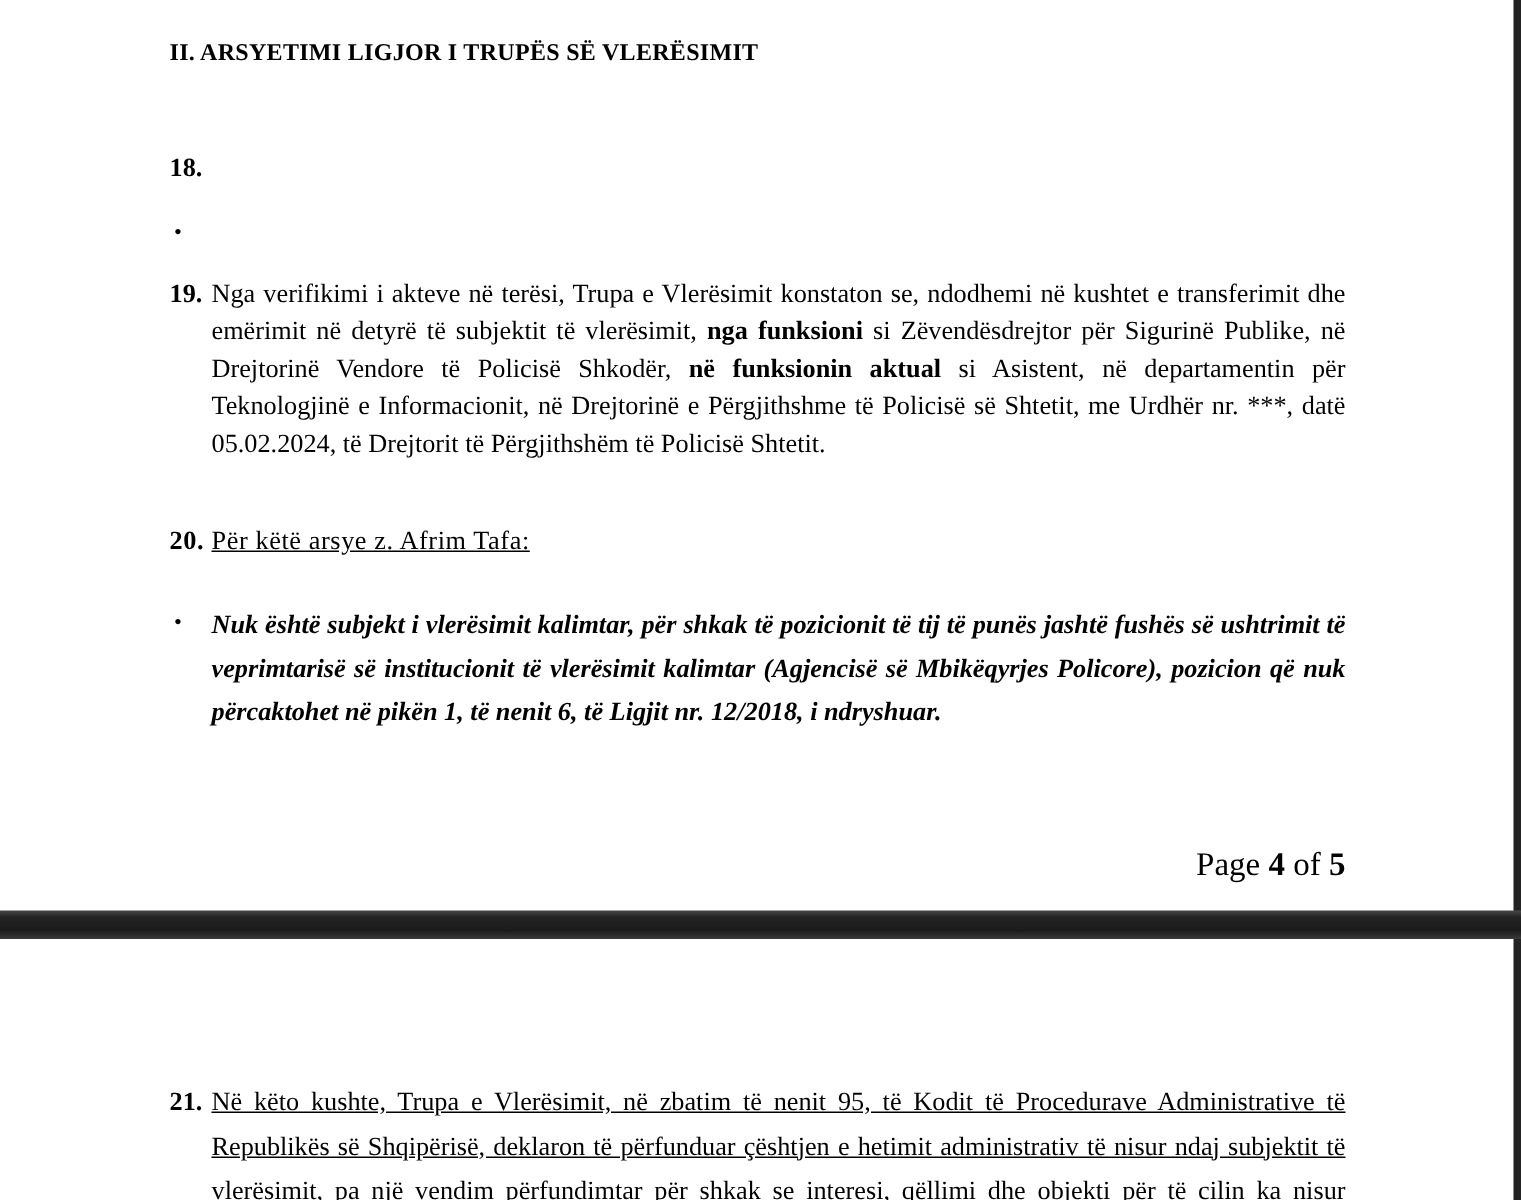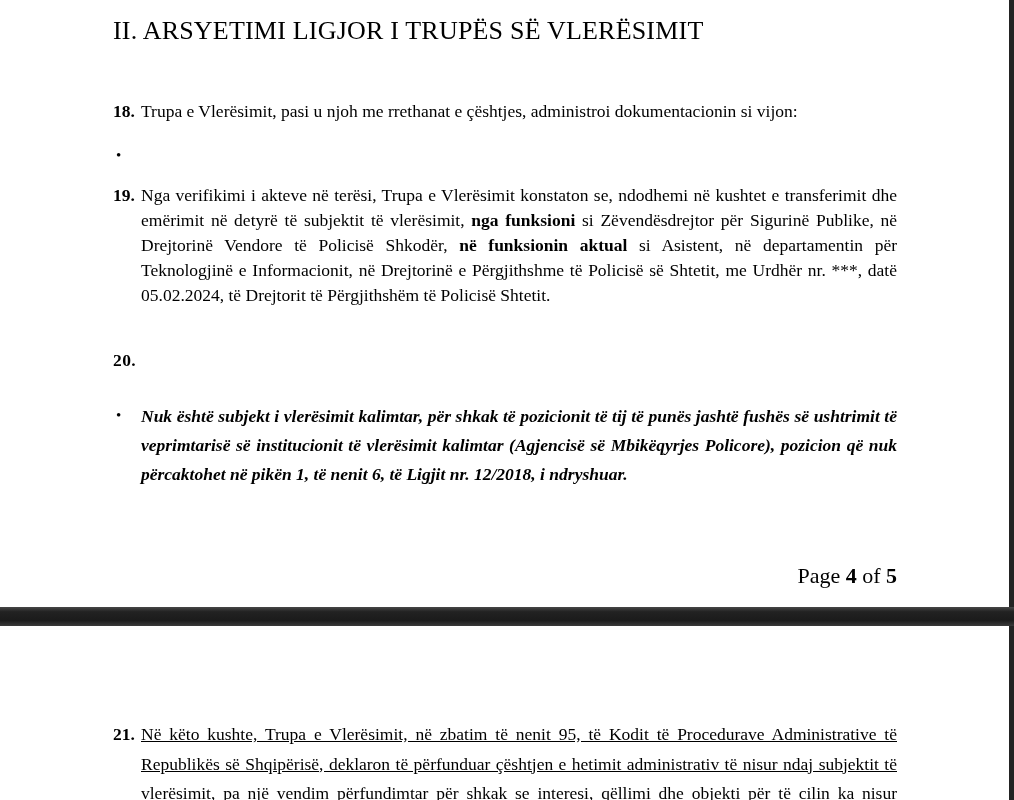--- a/index.html
+++ b/index.html
@@ -15,23 +15,23 @@
     color: #000000;
     font-family: "Liberation Serif", serif;
     font-size: 17.5px;
   }
   .abs { position: absolute; }
   .textcol {
     left: 113px;
     width: 784px;
   }
   .heading {
-    top: 16px;
-    font-size: 26px;
-    font-weight: normal;
+    top: 27px;
+    font-size: 16px;
+    font-weight: bold;
     letter-spacing: 0.2px;
     white-space: nowrap;
   }
   .para {
     line-height: 25px;
     margin-top: 41px;
   }
   .hang {
     padding-left: 28px;
     box-sizing: border-box;
@@ -84,34 +84,34 @@
 </style>
 </head>
 <body>
 
 <div>
 
   <div class="abs textcol heading">II. ARSYETIMI LIGJOR I TRUPËS SË VLERËSIMIT</div>
 
   <div class="abs textcol para hang" id="para18">
     <span class="pnum">18.</span>
-    <span>Trupa e Vlerësimit, pasi u njoh me rrethanat e çështjes, administroi dokumentacionin si vijon:</span>
   </div>
 
   <div class="abs textcol para hang" id="bullet1">
     <span class="bmark">•</span>
   </div>
 
   <div class="abs textcol para hang justify" id="para19">
     <span class="pnum">19.</span>
     <span><span>Nga verifikimi i akteve në terësi, Trupa e Vlerësimit konstaton se, ndodhemi në kushtet e transferimit dhe emërimit në detyrë të subjektit të vlerësimit, </span><span style="font-weight: bold;">nga funksioni</span><span> si Zëvendësdrejtor për Sigurinë Publike, në Drejtorinë Vendore të Policisë Shkodër, </span><span style="font-weight: bold;">në funksionin aktual</span><span> si Asistent, në departamentin për Teknologjinë e Informacionit, në Drejtorinë e Përgjithshme të Policisë së Shtetit, me Urdhër nr. ***, datë 05.02.2024, të Drejtorit të Përgjithshëm të Policisë Shtetit.</span></span>
   </div>
 
   <div class="abs textcol para hang" id="para20">
     <span class="pnum">20.</span>
+    <span>Për këtë arsye z. Afrim Tafa:</span>
   </div>
 
   <div class="abs textcol para hang justify" id="bullet2">
     <span class="bmark" style="font-style:normal;font-weight:normal;">•</span>
     <span>Nuk është subjekt i vlerësimit kalimtar, për shkak të pozicionit të tij të punës jashtë fushës së ushtrimit të veprimtarisë së institucionit të vlerësimit kalimtar (Agjencisë së Mbikëqyrjes Policore), pozicion që nuk përcaktohet në pikën 1, të nenit 6, të Ligjit nr. 12/2018, i ndryshuar.</span>
   </div>
 
   <div class="abs textcol" id="page-footer"><span>Page </span><span style="font-weight: bold;">4</span><span> of </span><span style="font-weight: bold;">5</span></div>
 
 </div>

